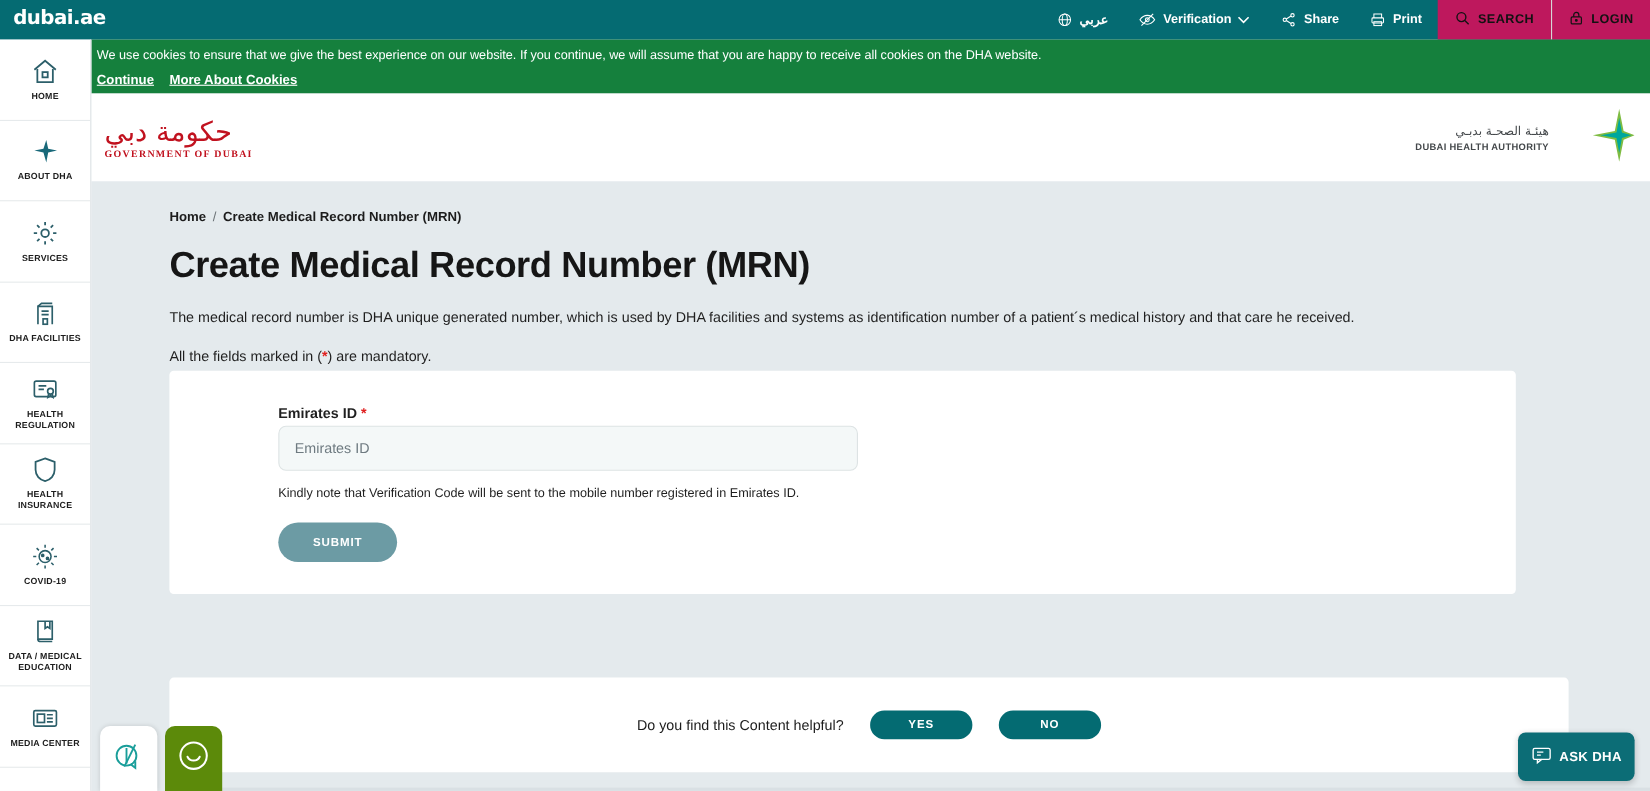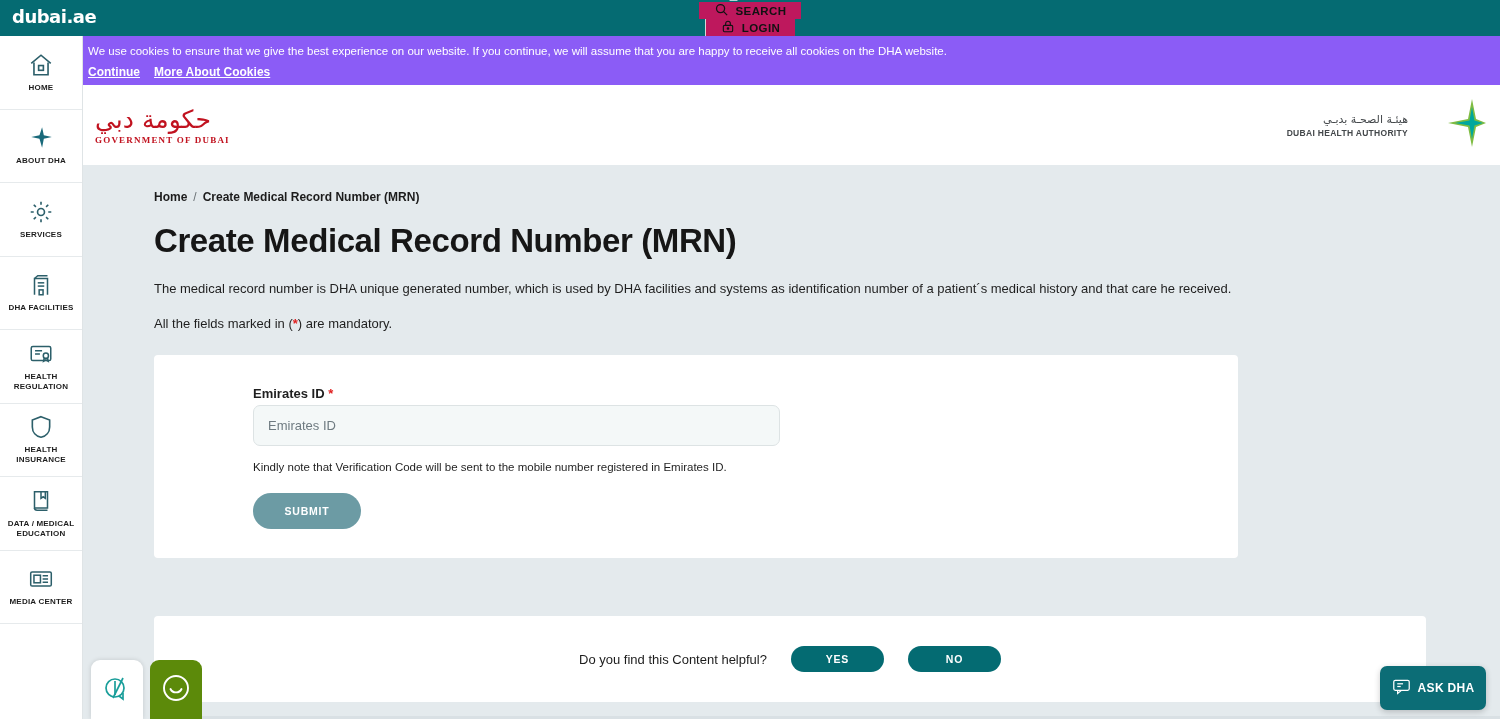--- a/index.html
+++ b/index.html
@@ -9,21 +9,21 @@
     font-family: "Liberation Sans", sans-serif;
     background: #e4eaed;
   }
   .page { position: relative; width: 1500px; height: 719px; }
 
   
   .topbar {
     position: absolute; top: 0; left: 0;
     width: 1500px; height: 36px;
     background: #056b72;
-    display: flex; align-items: center; justify-content: flex-end; flex-direction: column;
+    display: flex; align-items: center; justify-content: flex-end;
   }
   .topbar-logo {
     position: absolute; left: 12px; top: 6px;
     color: #ffffff; font-size: 18px; font-weight: bold;
     letter-spacing: -0.5px;
     font-family: "DejaVu Sans", sans-serif;
   }
   .tb-item {
     display: flex; align-items: center; gap: 6px;
     color: #ffffff; font-size: 11.5px; font-weight: bold;
@@ -36,21 +36,21 @@
     height: 36px; display: flex; align-items: center; gap: 7px;
     padding: 0 15px; font-size: 11.5px; font-weight: bold;
     letter-spacing: 0.4px; cursor: pointer;
   }
   .tb-white + .tb-white { border-left: 1px solid #d6d6d6; }
 
   
   .cookie {
     position: absolute; top: 36px; left: 83px;
     width: 1417px; height: 49px;
-    background: #8b5cf6; color: #ffffff;
+    background: #15803d; color: #ffffff;
     padding: 7px 0 0 5px;
   }
   .cookie-text { font-size: 11.5px; line-height: 16px; }
   .cookie-links { margin-top: 6px; display: flex; gap: 14px; }
   .cookie-links span {
     font-size: 12px; font-weight: bold; color: #ffffff;
     text-decoration: underline; cursor: pointer;
   }
 
   
@@ -122,22 +122,22 @@
   }
   .para {
     padding: 20px 0 0 71px; font-size: 13px;
     color: #1f1f1f; line-height: 18px;
   }
   .para2 { padding-top: 17px; }
   .req { color: #e02020; font-weight: bold; }
 
   
   .card {
-    position: absolute; left: 71px; top: 190px;
-    width: 1084px; height: 203px;
+    position: absolute; left: 71px; top: 172px;
+    width: 1224px; height: 203px;
     background: #ffffff; border-radius: 4px;
   }
   .field-label {
     position: absolute; left: 99px; top: 31px;
     font-size: 13px; font-weight: bold; color: #1f1f1f;
   }
   .field-input {
     position: absolute; left: 99px; top: 50px;
     width: 527px; height: 41px;
     background: #f4f8f8; border: 1px solid #dde3e4;
@@ -345,20 +345,31 @@
 
     <div class="side-item">
       <span class="side-icon">
         <svg viewBox="0 0 24 24" fill="none" stroke="#2c5f6a" stroke-width="1.5">
           <path d="M12 2.5l8 3v6.5c0 4.8-3.3 8.5-8 9.5-4.7-1-8-4.7-8-9.5V5.5z"></path>
         </svg>
       </span>
       <span class="side-label">HEALTH INSURANCE</span>
     </div>
 
+    <div class="side-item">
+      <span class="side-icon">
+        <svg viewBox="0 0 24 24" fill="none" stroke="#2c5f6a" stroke-width="1.3">
+          <circle cx="12" cy="12" r="5"></circle>
+          <path d="M12 2v2.6M12 19.4V22M2 12h2.6M19.4 12H22M4.9 4.9l1.9 1.9M17.2 17.2l1.9 1.9M19.1 4.9l-1.9 1.9M6.8 17.2l-1.9 1.9"></path>
+          <circle cx="10" cy="11" r="0.9" fill="#2c5f6a"></circle>
+            <circle cx="14" cy="13.5" r="0.9" fill="#2c5f6a"></circle>
+        </svg>
+      </span>
+      <span class="side-label">COVID-19</span>
+    </div>
 
     <div class="side-item">
       <span class="side-icon">
         <svg viewBox="0 0 24 24" fill="none" stroke="#2c5f6a" stroke-width="1.4">
           <path d="M6 3.5h12v15H6z"></path>
             <path d="M6 18.5c0 1.4 1 2 2.4 2H18"></path>
           <path d="M12 3.5v6l2-1.4 2 1.4v-6"></path>
         </svg>
       </span>
       <span class="side-label">DATA / MEDICAL EDUCATION</span>

